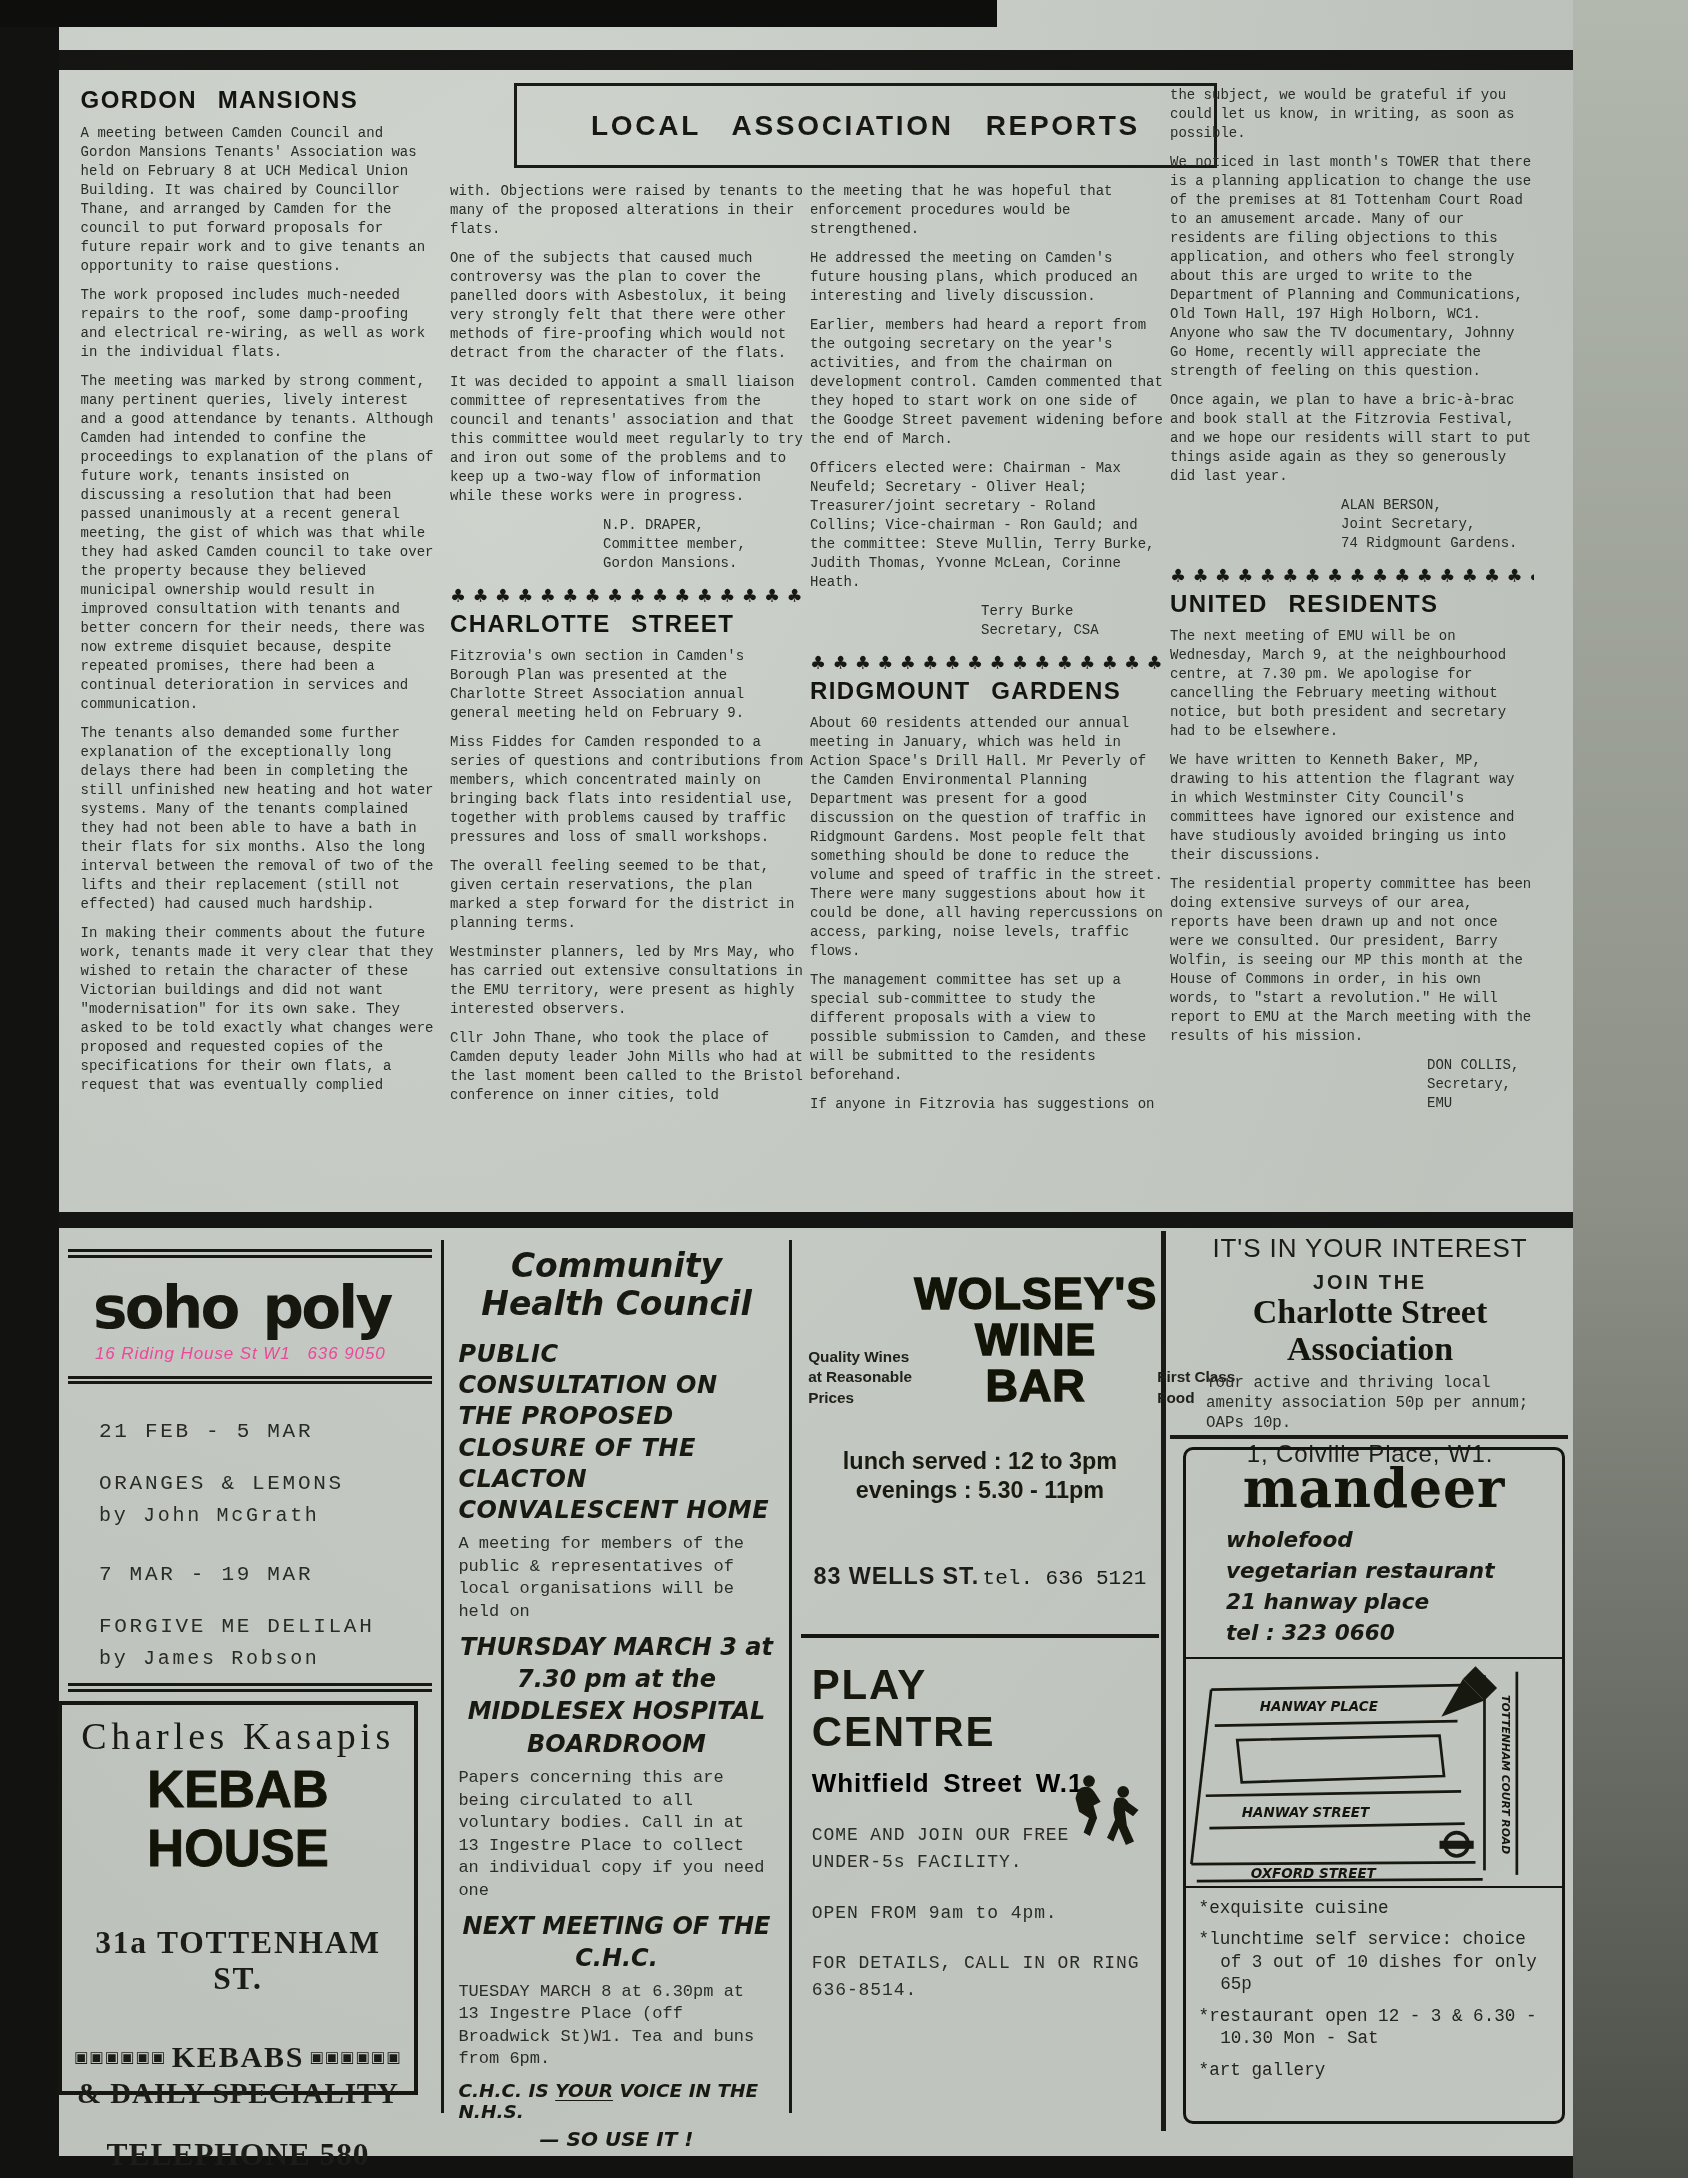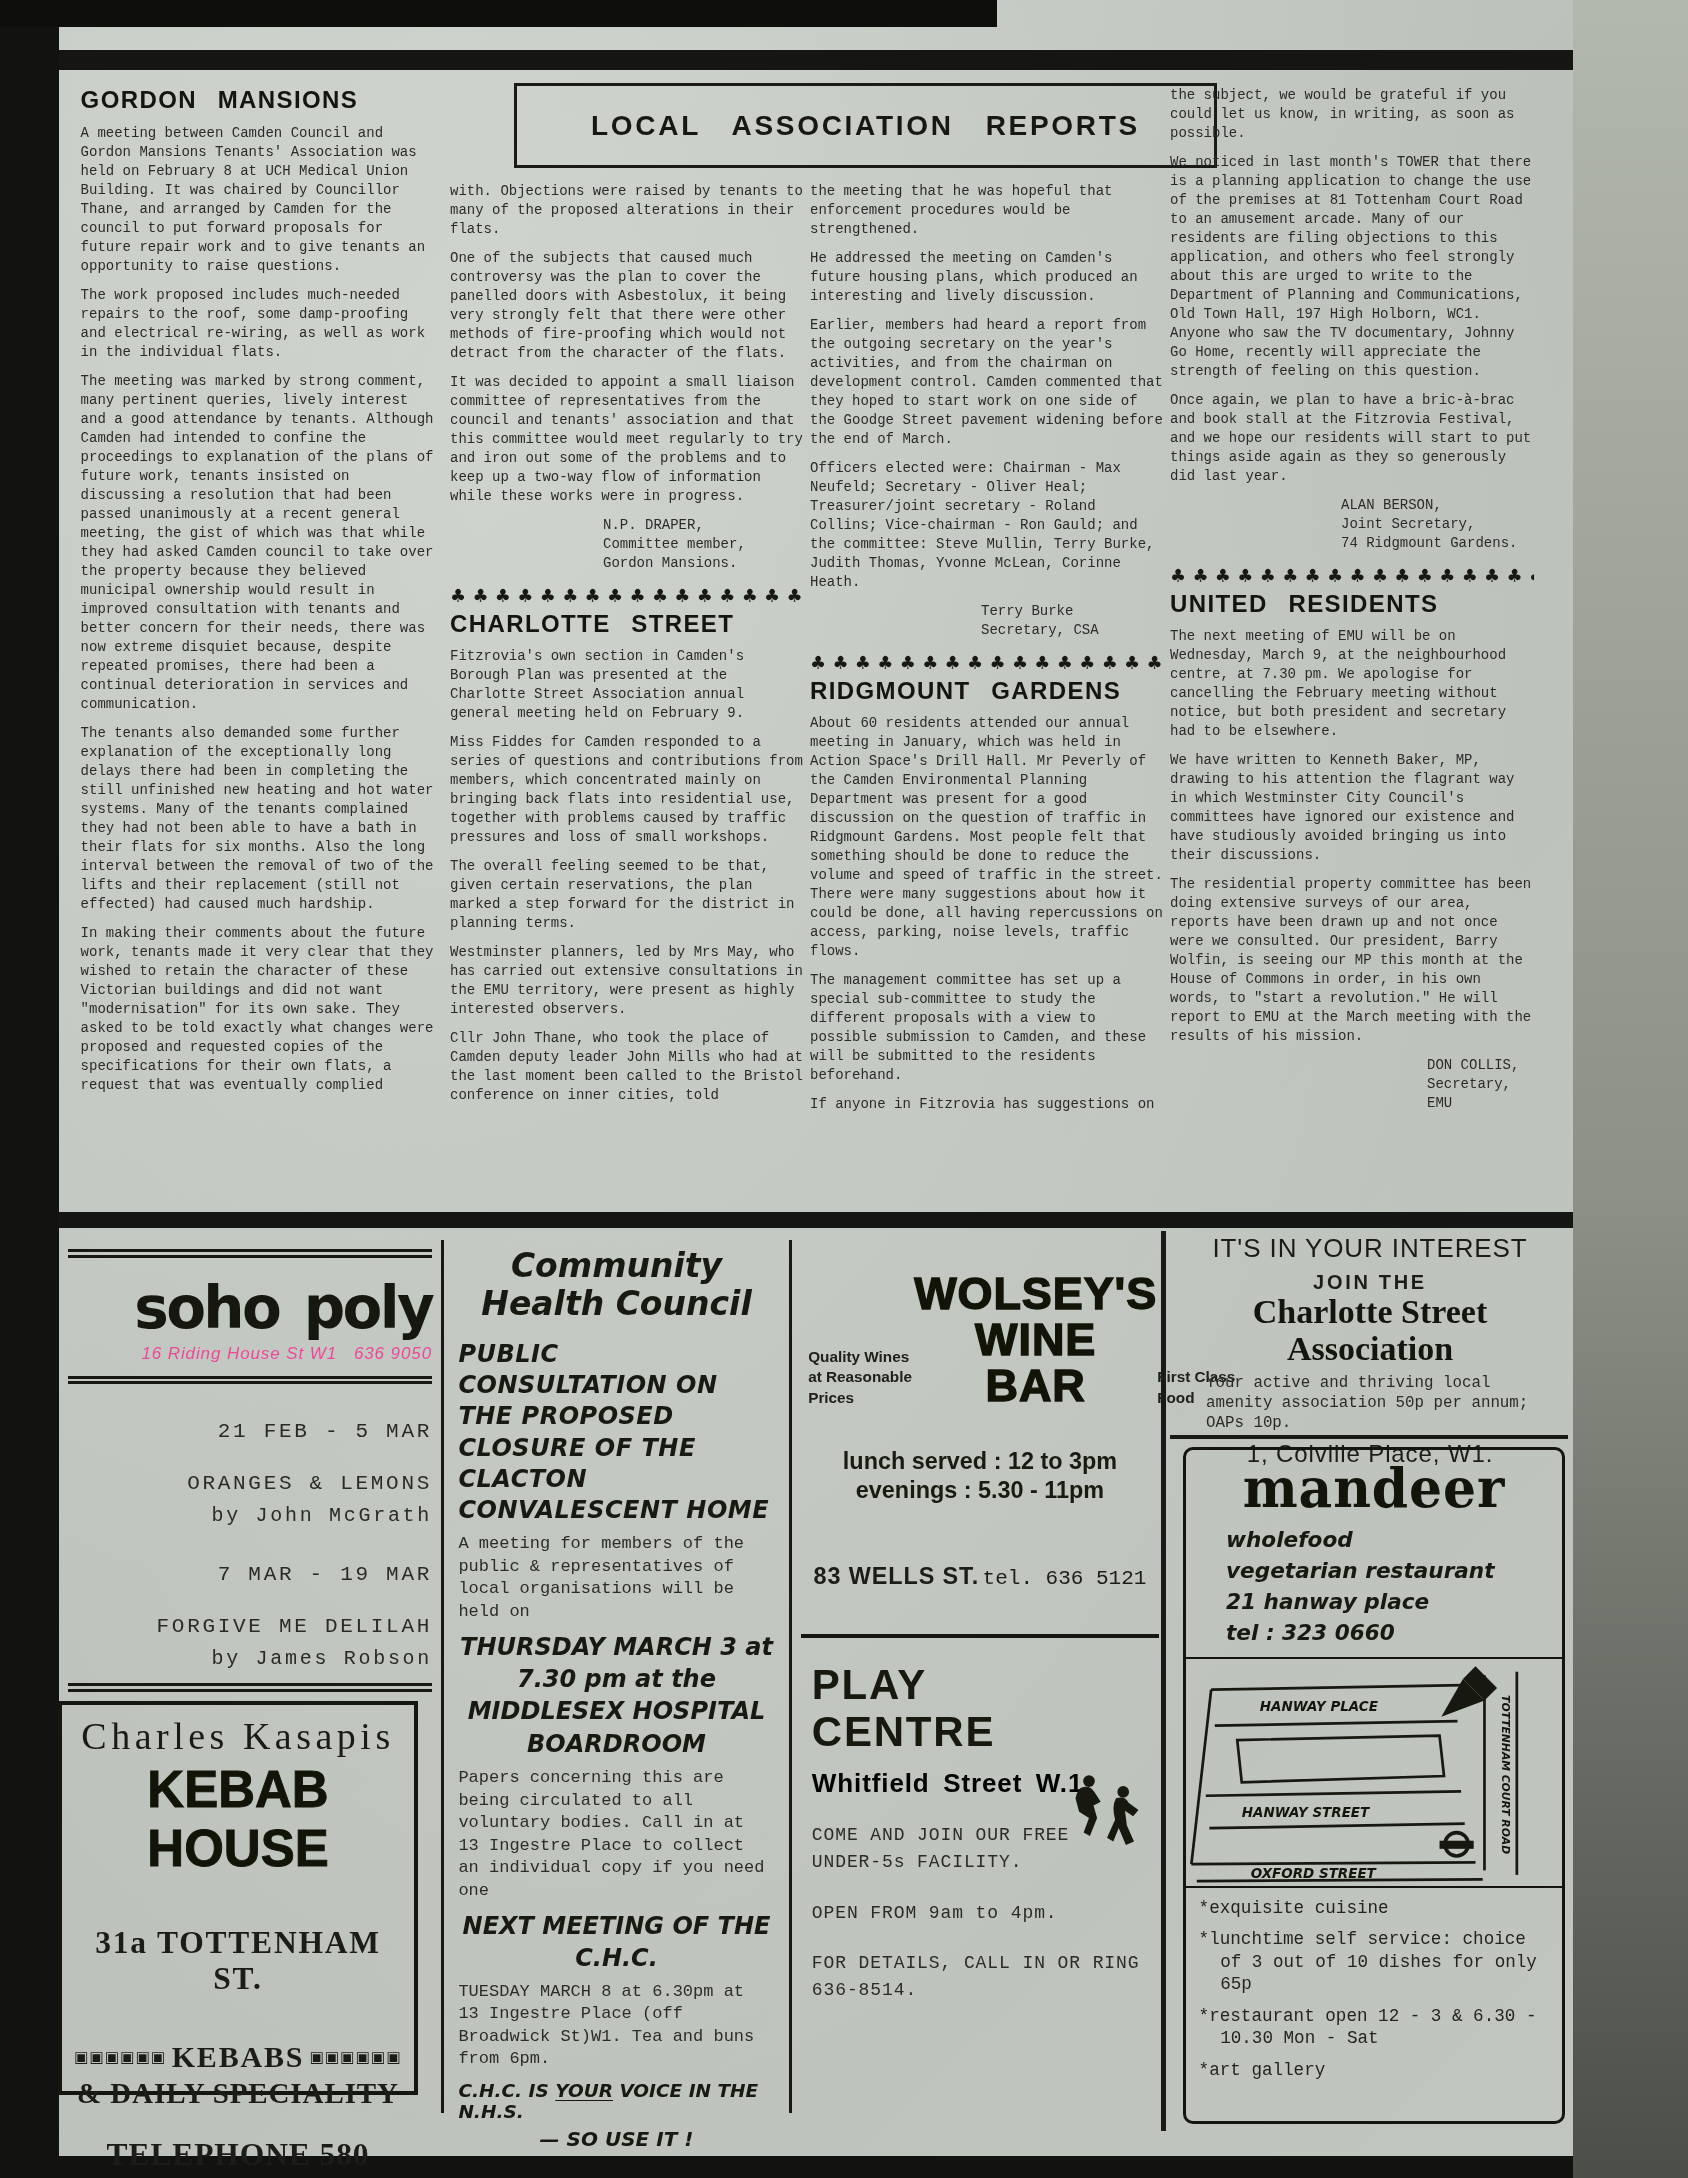--- a/index.html
+++ b/index.html
@@ -35,21 +35,21 @@
   .fleur{font-family:"DejaVu Sans",sans-serif;font-size:18px;letter-spacing:6.3px;color:#181914;
     white-space:nowrap;overflow:hidden;margin:12.6px 0 9px 0;}
 
   .reports-box{position:absolute;left:455px;top:83px;width:697px;height:79px;
     border:3.6px solid #1a1b17;display:flex;align-items:center;justify-content:center;}
   .reports-box span{font-weight:bold;font-size:28px;letter-spacing:2.7px;word-spacing:21.6px;color:#171814;}
 
   
   .ad{position:absolute;color:#1c1d19;}
   
-  .ad-soho{left:68px;top:1249px;width:364px;height:425px;border-top:9px double #171814;border-bottom:9px double #171814;text-align:right;}
+  .ad-soho{left:68px;top:1249px;width:364px;height:425px;border-top:9px double #171814;border-bottom:9px double #171814;}
   .soho-logo{font-family:"DejaVu Sans",sans-serif;font-weight:bold;font-size:58px;letter-spacing:-2.7px;
     word-spacing:7.2px;color:#16170f;margin:16px 0 0 25px;}
   .soho-addr{font-size:17px;color:#ec4899;margin:1.8px 0 12.6px 27px;font-style:italic;letter-spacing:0.9px;}
   .soho-rule{border-top:8px double #171814;margin:0;}
   .soho-list{font-family:"Liberation Mono","DejaVu Sans Mono",monospace;letter-spacing:2.7px;color:#2a2b27;margin-left:31px;}
   .soho-dates{font-size:21px;margin-top:36px;}
   .soho-title{font-size:21px;margin-top:29px;}
   .soho-author{font-size:20px;margin-top:9px;}
   
   .ad-kebab{left:58px;top:1701px;width:360px;height:394px;border:4.5px solid #15160f;padding:9px 7.2px;box-sizing:border-box;text-align:center;}

